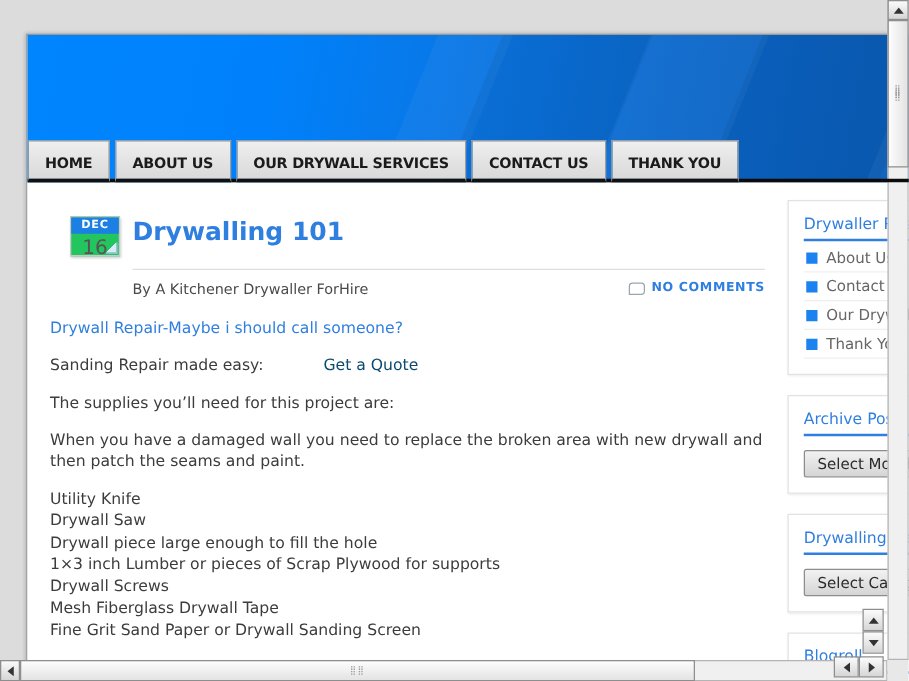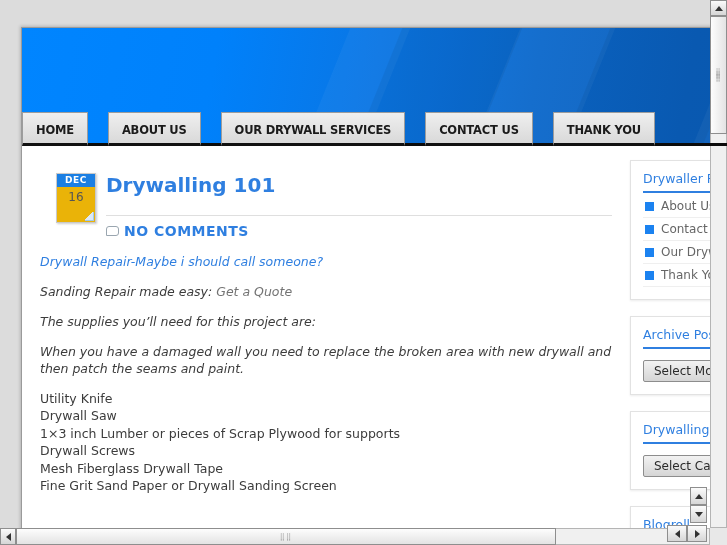--- a/index.html
+++ b/index.html
@@ -67,21 +67,21 @@
     bottom: 0;
     height: 40px;
     display: flex;
     align-items: flex-end;
     z-index: 6;
   }
   .nav-item {
     height: 34px;
     line-height: 34px;
     padding: 0 13px;
-    margin-right: 20px;
+    margin-right: 4px;
     background: linear-gradient(#efefef, #d9d9d9);
     border: 1px solid #9c9c9c;
     border-bottom: 3px solid #111111;
     font-family: "DejaVu Sans", sans-serif;
     font-weight: bold;
     font-size: 11.5px;
     letter-spacing: -0.2px;
     color: #1b1b1b;
     box-sizing: border-box;
     white-space: nowrap;
@@ -114,42 +114,42 @@
   
   #post-head {
     position: relative;
     min-height: 40px;
   }
   #date-badge {
     position: absolute;
     left: 16px;
     top: 0px;
     width: 40px;
-    background: #eab308;
+    background: #22c55e;
     border: 1px solid #c9c9c9;
     box-shadow: 1px 1px 2px rgba(0,0,0,0.2);
     text-align: center;
     box-sizing: border-box;
   }
   #date-month {
     background: #1b7fe3;
     color: #ffffff;
     font-family: "DejaVu Sans", sans-serif;
     font-size: 9px;
     font-weight: bold;
     letter-spacing: 0.6px;
     line-height: 13px;
     height: 13px;
   }
   #date-day {
     color: #555555;
     font-family: "DejaVu Sans", sans-serif;
-    font-size: 12px;
+    font-size: 16px;
     line-height: 21px;
-    height: 35px;
+    height: 17px;
     position: relative;
   }
   #date-day::after {
     content: "";
     position: absolute;
     right: 1px; bottom: 1px;
     width: 8px; height: 8px;
     border: 1px solid #9fc8ee;
     border-top: none; border-left: none;
     background: linear-gradient(135deg, transparent 48%, #dce9f7 50%);
@@ -176,21 +176,21 @@
   #post-author {
     font-family: "DejaVu Sans", sans-serif;
     font-size: 11.5px;
     color: #4a4a4a;
   }
   #comments-link {
     display: flex;
     align-items: center;
     gap: 5px;
     font-family: "DejaVu Sans", sans-serif;
-    font-size: 14px;
+    font-size: 10px;
     font-weight: bold;
     letter-spacing: 0.5px;
     color: #2f7fe0;
     cursor: pointer;
   }
   #comment-bubble {
     display: inline-block;
     width: 11px; height: 8px;
     border: 1px solid #9aa6b0;
     border-radius: 3px 3px 3px 0;
@@ -198,22 +198,22 @@
   }
 
   
   #article {
     margin-top: 12px;
     font-family: "DejaVu Sans", sans-serif;
     font-size: 12.5px;
     color: #3c3c3c;
     line-height: 17px;
   }
-  #article p { margin: 0 0 13px 0; font-style: italic; }
-  #article a { color: #737373; text-decoration: none; cursor: pointer; }
+  #article p { margin: 0 0 13px 0; }
+  #article a { color: #0c4a6e; text-decoration: none; cursor: pointer; margin-left: 44px; }
   .link-para { color: #2f7fe0; }
   #supply-list { line-height: 17.5px; }
   #supply-list div { white-space: nowrap; }
 
   
   #sidebar {
     width: 248px;
     padding-right: 14px;
     box-sizing: border-box;
   }
@@ -337,39 +337,41 @@
 
         <div id="post-head">
           <div id="date-badge">
             <div id="date-month">DEC</div>
             <div id="date-day">16</div>
           </div>
 
           <h1 id="post-title">Drywalling 101</h1>
 
           <div id="meta-row">
+            <span id="post-author">By A Kitchener Drywaller ForHire</span>
             <span id="comments-link">
               <span id="comment-bubble"></span>
               <span>NO COMMENTS</span>
             </span>
           </div>
         </div>
 
         <div id="article">
           <p class="link-para">Drywall Repair-Maybe i should call someone?</p>
 
           <p><span>Sanding Repair made easy:</span>
             <a>Get a Quote</a></p>
 
           <p>The supplies you’ll need for this project are:</p>
           <p>When you have a damaged wall you need to replace the broken area with new drywall and then patch the seams and paint.</p>
 
           <div id="supply-list">
             <div>Utility Knife</div>
             <div>Drywall Saw</div>
+            <div>Drywall piece large enough to fill the hole</div>
             <div>1×3 inch Lumber or pieces of Scrap Plywood for supports</div>
             <div>Drywall Screws</div>
             <div>Mesh Fiberglass Drywall Tape</div>
             <div>Fine Grit Sand Paper or Drywall Sanding Screen</div>
 
           </div>
         </div>
       </main>
 
       <aside id="sidebar">

